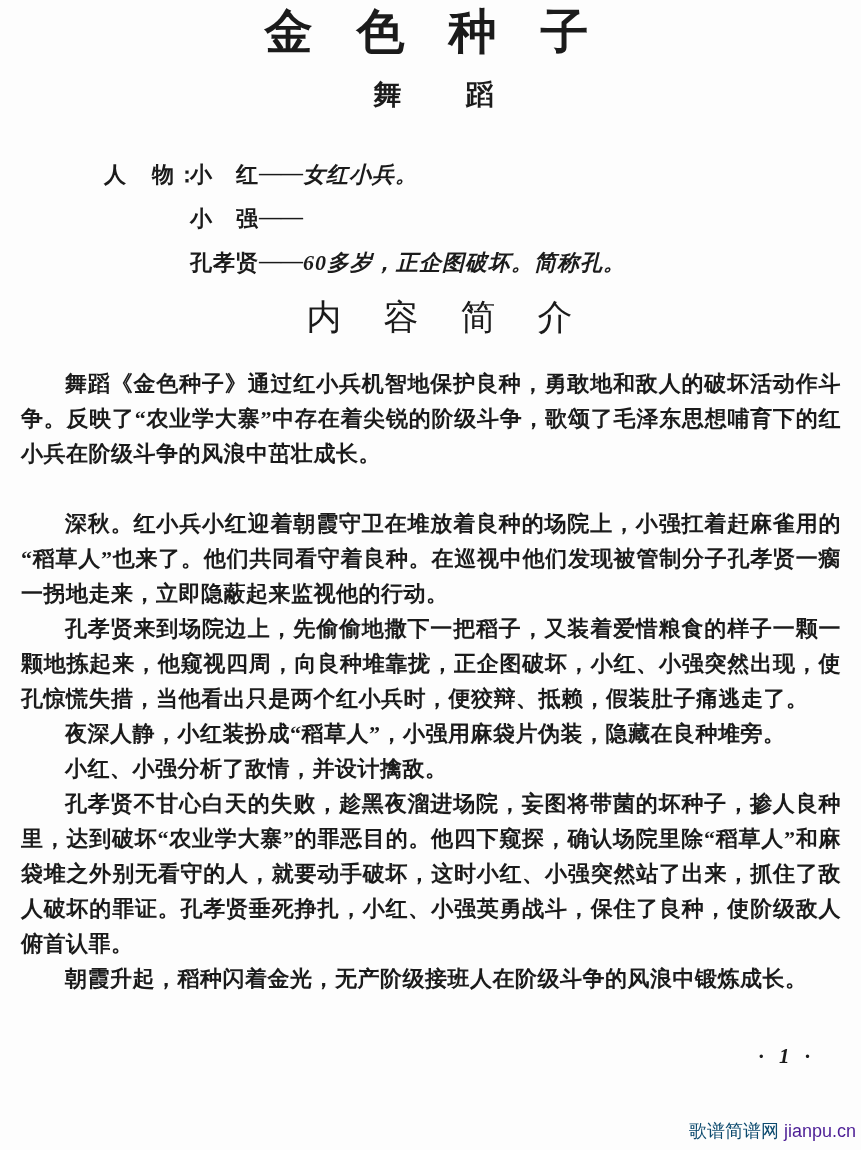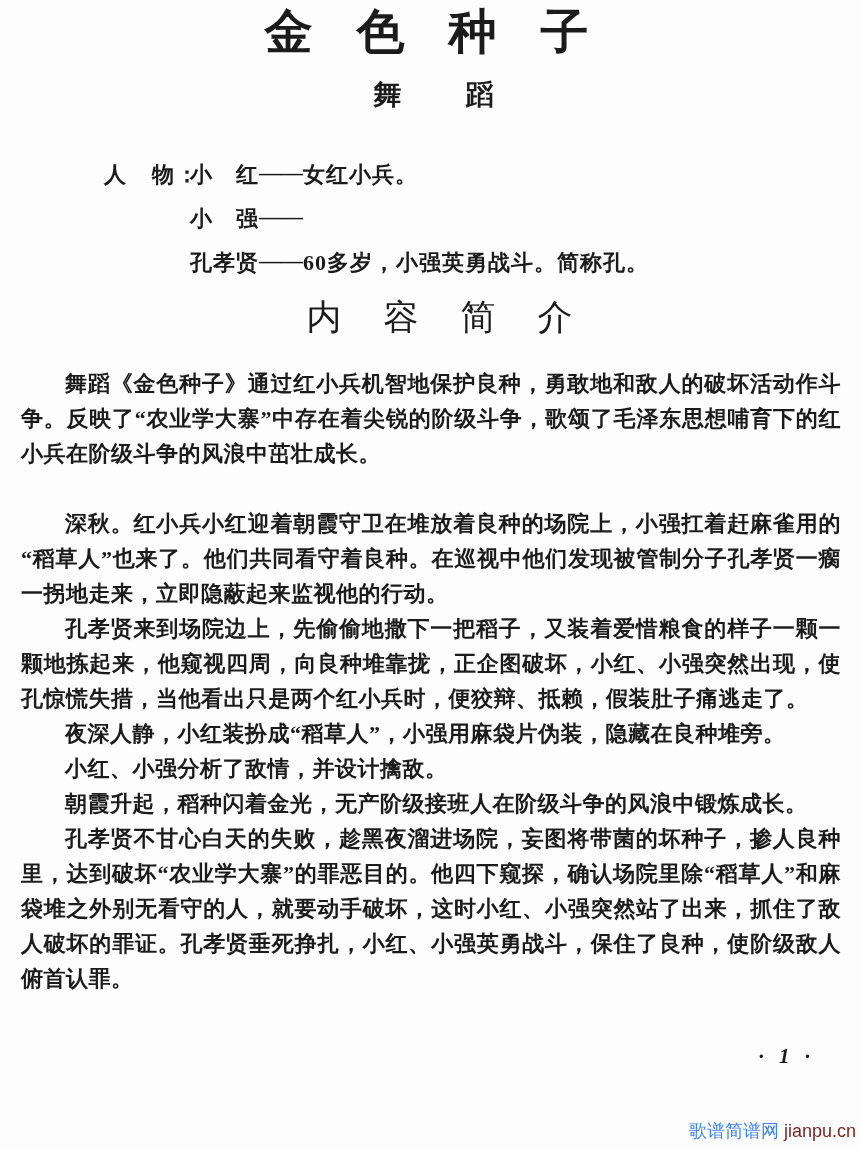--- a/index.html
+++ b/index.html
@@ -70,20 +70,21 @@
     display: inline-block;
     min-width: 68px;
     white-space: pre;
   }
   .char-dash {
     display: inline-block;
     letter-spacing: 0;
   }
   .char-desc {
     display: inline-block;
+    font-style: italic;
   }
 
   
   .synopsis-heading {
     position: absolute;
     top: 294px;
     left: 0;
     right: 0;
     margin: 0;
     text-align: center;
@@ -128,22 +129,22 @@
 
   
   .watermark {
     position: absolute;
     top: 1119px;
     right: 5px;
     font-size: 18px;
     font-family: "Liberation Sans", "DejaVu Sans", sans-serif;
     white-space: nowrap;
   }
-  .wm-name { color: #3b82f6; }
-  .wm-url  { color: #7f1d1d; }
+  .wm-name { color: #0c4a6e; }
+  .wm-url  { color: #4c1d95; }
 </style>
 </head>
 <body>
 
 <div class="page">
 
   <h1 class="doc-title">金色种子</h1>
 
   <h2 class="doc-subtitle">舞蹈</h2>
 
@@ -156,34 +157,34 @@
     </div>
     <div class="char-row">
       <span class="char-label"></span>
         <span class="char-name">小　强</span>
         <span class="char-dash">——</span>
     </div>
     <div class="char-row">
       <span class="char-label"></span>
         <span class="char-name">孔孝贤</span>
         <span class="char-dash">——</span>
-        <span class="char-desc">60多岁，小强英勇战斗。简称孔。</span>
+        <span class="char-desc">60多岁，正企图破坏。简称孔。</span>
     </div>
   </div>
 
   <h3 class="synopsis-heading">内容简介</h3>
 
   <div class="synopsis">
     <p>舞蹈《金色种子》通过红小兵机智地保护良种，勇敢地和敌人的破坏活动作斗争。反映了“农业学大寨”中存在着尖锐的阶级斗争，歌颂了毛泽东思想哺育下的红小兵在阶级斗争的风浪中茁壮成长。</p>
     <p class="gap-before">深秋。红小兵小红迎着朝霞守卫在堆放着良种的场院上，小强扛着赶麻雀用的“稻草人”也来了。他们共同看守着良种。在巡视中他们发现被管制分子孔孝贤一瘸一拐地走来，立即隐蔽起来监视他的行动。</p>
     <p>孔孝贤来到场院边上，先偷偷地撒下一把稻子，又装着爱惜粮食的样子一颗一颗地拣起来，他窥视四周，向良种堆靠拢，正企图破坏，小红、小强突然出现，使孔惊慌失措，当他看出只是两个红小兵时，便狡辩、抵赖，假装肚子痛逃走了。</p>
     <p>夜深人静，小红装扮成“稻草人”，小强用麻袋片伪装，隐藏在良种堆旁。</p>
     <p>小红、小强分析了敌情，并设计擒敌。</p>
+    <p>孔孝贤不甘心白天的失败，趁黑夜溜进场院，妄图将带菌的坏种子，掺人良种里，达到破坏“农业学大寨”的罪恶目的。他四下窥探，确认场院里除“稻草人”和麻袋堆之外别无看守的人，就要动手破坏，这时小红、小强突然站了出来，抓住了敌人破坏的罪证。孔孝贤垂死挣扎，小红、小强英勇战斗，保住了良种，使阶级敌人俯首认罪。</p>
     <p>朝霞升起，稻种闪着金光，无产阶级接班人在阶级斗争的风浪中锻炼成长。</p>
-    <p>孔孝贤不甘心白天的失败，趁黑夜溜进场院，妄图将带菌的坏种子，掺人良种里，达到破坏“农业学大寨”的罪恶目的。他四下窥探，确认场院里除“稻草人”和麻袋堆之外别无看守的人，就要动手破坏，这时小红、小强突然站了出来，抓住了敌人破坏的罪证。孔孝贤垂死挣扎，小红、小强英勇战斗，保住了良种，使阶级敌人俯首认罪。</p>
   </div>
 
   <div class="page-number">· 1 ·</div>
 
   <div class="watermark">
     <span class="wm-name">歌谱简谱网</span>
     <span class="wm-url">jianpu.cn</span>
   </div>
 
 </div>

